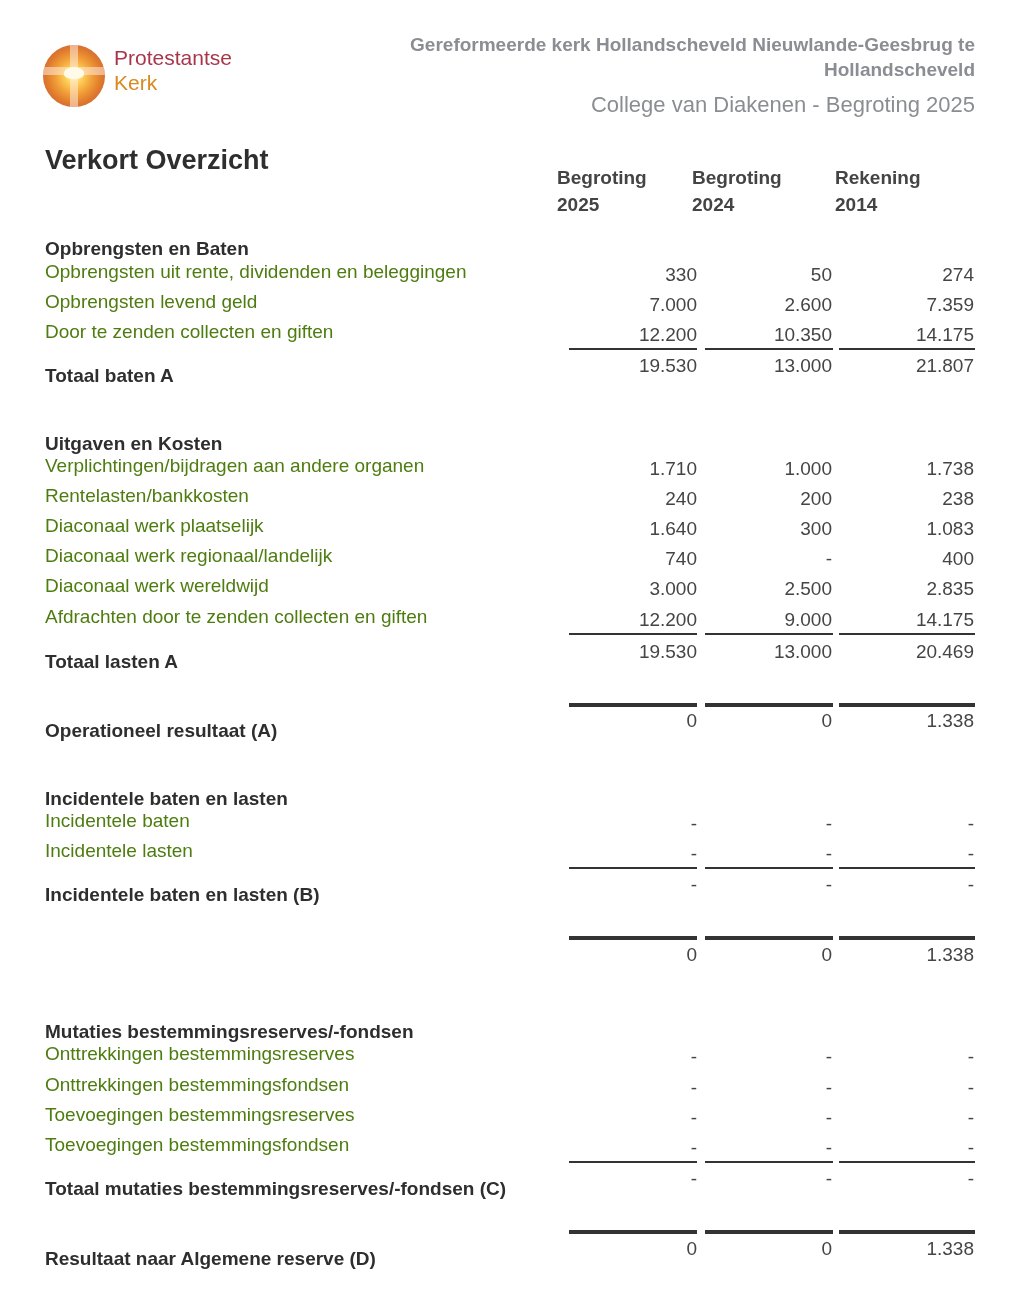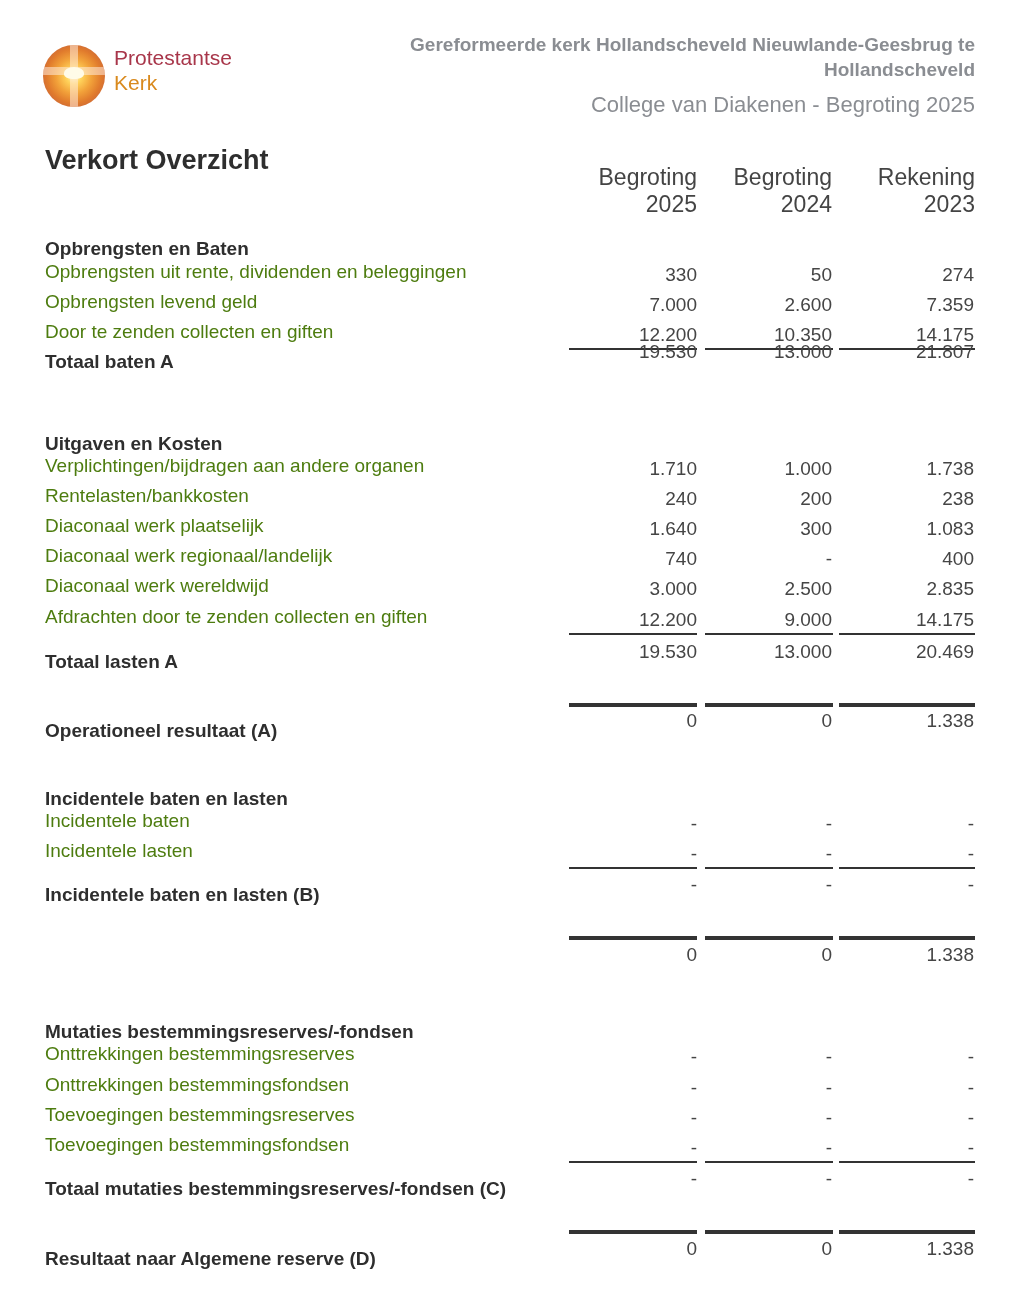--- a/index.html
+++ b/index.html
@@ -16,21 +16,21 @@
   .logo-text .l1 { color: #a8364a; }
   .logo-text .l2 { color: #d98a1e; }
 
   .header-right { position: absolute; right: 34px; top: 32px; text-align: right; color: #8a8d92; }
   .header-right .org { font-size: 19px; font-weight: bold; line-height: 25px; width: 640px; }
   .header-right .sub { font-size: 22px; line-height: 25px; margin-top: 10px; }
 
   .page-title { position: absolute; left: 45px; top: 117px; font-size: 27px; font-weight: bold; color: #2e2e2e; margin-top: 28px; }
 
   .col-headers { position: absolute; top: 164px; left: 0; width: 1009px; height: 56px; }
-  .col-head { position: absolute; width: 140px; text-align: right; font-size: 23px; font-weight: normal; line-height: 27px; color: #444; }
+  .col-head { position: absolute; width: 140px; font-size: 19px; font-weight: bold; line-height: 27px; color: #444; }
 
   .row { position: absolute; left: 0; width: 1009px; height: 30px; }
   .row .label { position: absolute; left: 45px; font-size: 19px; line-height: 24px; color: #4d7c0f; white-space: nowrap; }
   .row.bold .label { font-weight: bold; color: #2e2e2e; margin-top: 13px; }
   .row .val { position: absolute; width: 128px; text-align: right; font-size: 19px; line-height: 24px; color: #454545; top: 3px; }
   .v1 { left: 569px; } .v2 { left: 704px; } .v3 { left: 846px; }
 
   .rule { position: absolute; height: 2px; background: #333; }
   .rule.thick { height: 4px; }
   .r1 { left: 569px; width: 128px; } .r2 { left: 705px; width: 128px; } .r3 { left: 839px; width: 136px; }
@@ -61,21 +61,21 @@
   <div class="col-head" style="left:557px">
     <div>Begroting</div>
       <div>2025</div>
   </div>
   <div class="col-head" style="left:692px">
     <div>Begroting</div>
       <div>2024</div>
   </div>
   <div class="col-head" style="left:835px">
     <div>Rekening</div>
-      <div>2023</div>
+      <div>2014</div>
   </div>
 </div>
 
 <div class="row bold" style="top:224px">
   <span class="label">Opbrengsten en Baten</span>
 </div>
 <div class="row" style="top:260px">
   <span class="label">Opbrengsten uit rente, dividenden en beleggingen</span>
   <span class="val v1">330</span>
     <span class="val v2">50</span>
@@ -89,21 +89,21 @@
 </div>
 <div class="row" style="top:320px">
   <span class="label">Door te zenden collecten en giften</span>
   <span class="val v1">12.200</span>
     <span class="val v2">10.350</span>
     <span class="val v3">14.175</span>
 </div>
 <div class="rule r1" style="top:348px"></div>
 <div class="rule r2" style="top:348px"></div>
 <div class="rule r3" style="top:348px"></div>
-<div class="row bold" style="top:337px">
+<div class="row bold" style="top:351px">
   <span class="label">Totaal baten A</span>
   <span class="val v1">19.530</span>
     <span class="val v2">13.000</span>
     <span class="val v3">21.807</span>
 </div>
 
 <div class="row bold" style="top:419px">
   <span class="label">Uitgaven en Kosten</span>
 </div>
 <div class="row" style="top:454px">

